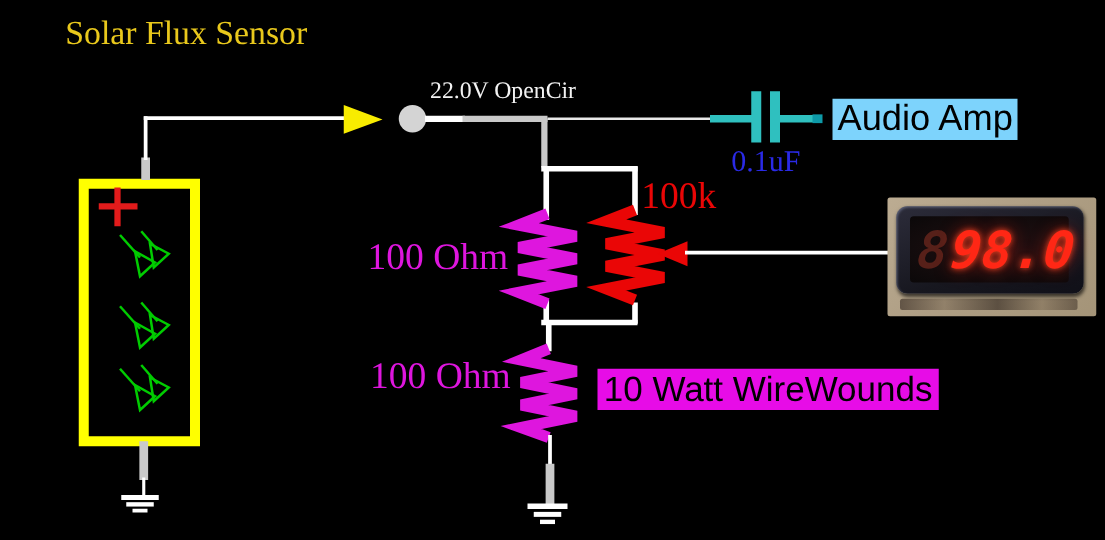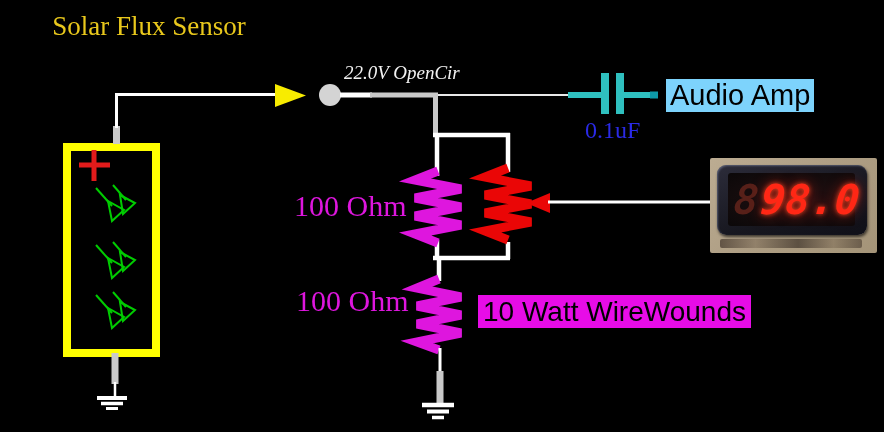--- a/index.html
+++ b/index.html
@@ -3,21 +3,21 @@
 <meta charset="utf-8">
 <style>
   html,body{margin:0;padding:0;background:#000;}
   .canvas{position:relative;width:884px;height:432px;background:#000;overflow:hidden;
           font-family:"Liberation Serif",serif;}
   .schematic-svg{position:absolute;left:0;top:0;z-index:1;}
   .lbl{position:absolute;z-index:2;white-space:nowrap;}
 
   .title-block{left:6px;top:11px;width:286px;text-align:center;color:#e9c81c;
                font-size:27px;line-height:31px;}
-  .lbl-opencir{left:344px;top:62px;font-size:19px;color:#f2f2f2;font-style:italic;}
+  .lbl-opencir{left:344px;top:62px;font-size:19px;color:#f2f2f2;}
   .lbl-capval{left:585px;top:117px;font-size:24px;color:#2a2ae6;font-family:Liberation Serif, serif;}
   .audio-amp-box{left:666px;top:79px;background:#7dd3fc;color:#000;
                  font-family:"Liberation Sans",sans-serif;font-size:29px;line-height:33px;
                  padding:0 4px;}
   .lbl-r1{left:294px;top:189px;font-size:30px;color:#de16de;}
   .lbl-100k{left:513px;top:140px;font-size:30px;color:#ea0606;}
   .lbl-meterscale{left:552px;top:209px;font-size:19px;color:#e8eeff;}
   .lbl-r3{left:296px;top:284px;font-size:30px;color:#de16de;}
   .wirewound-box{left:478px;top:295px;background:#e70ce7;color:#000;
                  font-family:"Liberation Sans",sans-serif;font-size:28px;line-height:33px;
@@ -141,20 +141,21 @@
   </div>
 
   <div class="lbl lbl-opencir">22.0V OpenCir</div>
 
   <div class="lbl lbl-capval">0.1uF</div>
 
   <div class="lbl audio-amp-box">Audio Amp</div>
 
   <div class="lbl lbl-r1">100 Ohm</div>
 
+  <div class="lbl lbl-100k">100k</div>
 
 
   <div class="lbl lbl-r3">100 Ohm</div>
 
   <div class="lbl wirewound-box">10 Watt WireWounds</div>
 
   <div class="meter">
     <div class="meter-bezel">
       <div class="meter-window">
         <span class="meter-digits ghost">8</span>

